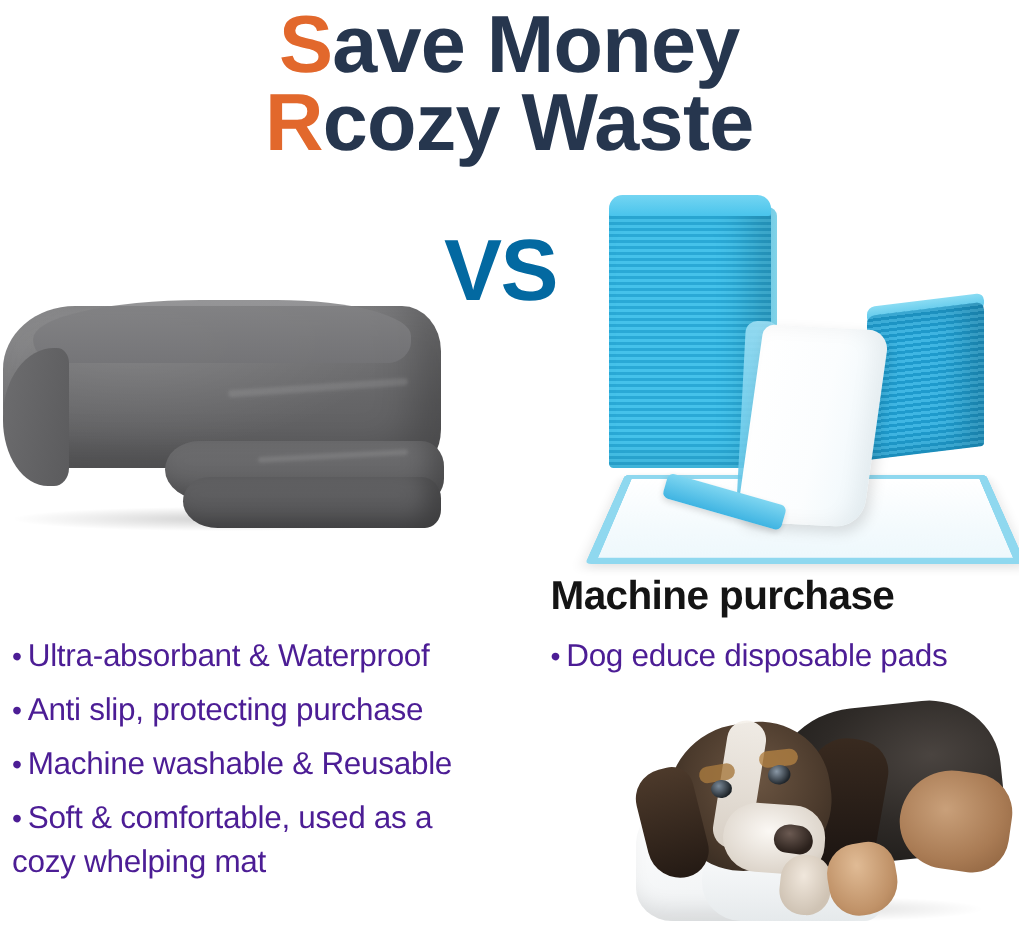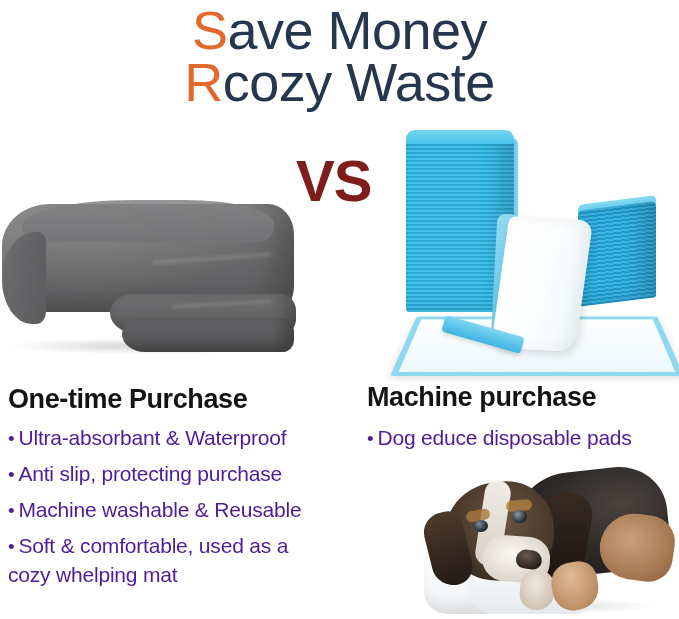--- a/index.html
+++ b/index.html
@@ -2,29 +2,29 @@
 <html><head>
 <meta charset="utf-8">
 <style>
   html,body{margin:0;padding:0;background:#fff;}
   body{width:679px;height:619px;position:relative;overflow:hidden;
        font-family:"Liberation Sans","DejaVu Sans",sans-serif;}
   .stage{position:absolute;inset:0;background:#ffffff;}
 
   
   .headline{position:absolute;left:0;top:0;width:679px;text-align:center;
-            font-weight:400;letter-spacing:-0.5px;line-height:1.04;}
+            font-weight:700;letter-spacing:-0.5px;line-height:1.04;}
   .hl-line{display:block;font-size:54px;color:#26364E;white-space:nowrap;}
   .hl-line.l1{margin-top:2px;}
   .hl-line.l2{margin-top:-4px;}
   .hl-accent{color:#E2682C;}
 
   
   .vs{position:absolute;left:296px;top:152px;font-size:58px;font-weight:700;
-      color:#7f1d1d;letter-spacing:-1px;line-height:1;}
+      color:#0369a1;letter-spacing:-1px;line-height:1;}
 
   
   .blanket{position:absolute;left:2px;top:198px;width:300px;height:160px;}
   .bl-main{position:absolute;left:0;top:6px;width:292px;height:108px;
      background:
        radial-gradient(ellipse at 30% 20%, rgba(255,255,255,.13), rgba(255,255,255,0) 60%),
        linear-gradient(178deg,#7b7b7d 0%,#737375 26%,#656567 62%,#5c5c5e 100%);
      border-radius:48px 26px 18px 44px / 42px 30px 26px 40px;
      box-shadow:inset -18px -10px 26px rgba(0,0,0,.22), inset 12px 8px 20px rgba(255,255,255,.07);}
   .bl-top{position:absolute;left:20px;top:2px;width:252px;height:42px;
@@ -176,21 +176,20 @@
     <div class="stack-right-top"></div>
     <div class="stack-right"></div>
     <div class="stack-tall-side"></div>
     <div class="stack-tall"></div>
     <div class="stack-tall-top"></div>
     <div class="pad-drape-edge"></div>
     <div class="pad-drape"></div>
     <div class="pad-strip"></div>
   </div>
 
-  <div class="col-head head-left">One-time Purchase</div>
   <ul class="blist left">
     <li>Ultra-absorbant &amp; Waterproof</li>
     <li>Anti slip, protecting purchase</li>
     <li>Machine washable &amp; Reusable</li>
     <li>Soft &amp; comfortable, used as a
 cozy whelping mat</li>
   </ul>
 
   <div class="col-head head-right">Machine purchase</div>
   <ul class="blist right">

